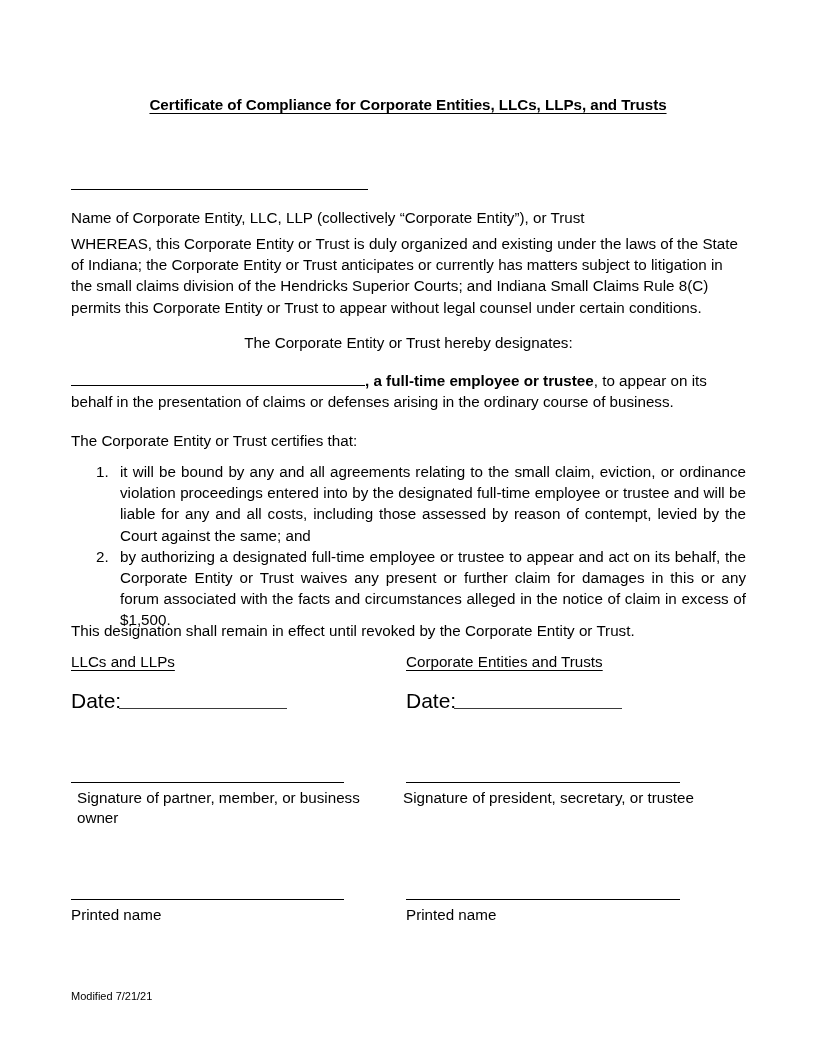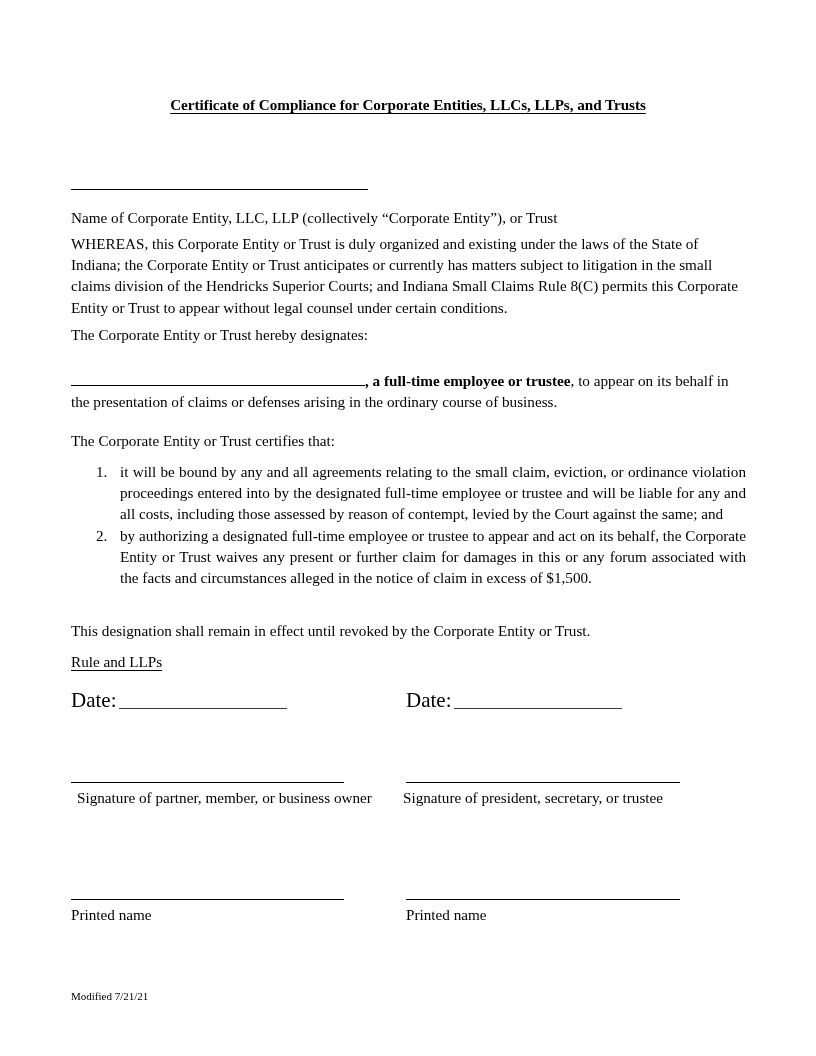--- a/index.html
+++ b/index.html
@@ -5,21 +5,21 @@
   html, body {
     margin: 0;
     padding: 0;
     background: #ffffff;
   }
   .page {
     position: relative;
     width: 816px;
     height: 1056px;
     background: #ffffff;
-    font-family: Liberation Serif, serif;
+    font-family: Liberation Sans, sans-serif;
     color: #000000;
     overflow: hidden;
     box-sizing: border-box;
   }
   .doc-title {
     position: absolute;
     left: 0;
     right: 0;
     top: 96px;
     text-align: center;
@@ -106,21 +106,21 @@
   <div class="doc-title">
     <span>Certificate of Compliance for Corporate Entities, LLCs, LLPs, and Trusts</span>
   </div>
 
   <div class="rule" style="left:71px; top:189px; width:297px;"></div>
 
   <div class="body-text" style="top:195px;margin-top:12px;">Name of Corporate Entity, LLC, LLP (collectively “Corporate Entity”), or Trust</div>
 
   <div class="body-text" style="top:233px;">WHEREAS, this Corporate Entity or Trust is duly organized and existing under the laws of the State of Indiana; the Corporate Entity or Trust anticipates or currently has matters subject to litigation in the small claims division of the Hendricks Superior Courts; and Indiana Small Claims Rule 8(C) permits this Corporate Entity or Trust to appear without legal counsel under certain conditions.</div>
 
-  <div class="body-text" style="top:324px;">The Corporate Entity or Trust hereby designates:</div>
+  <div class="body-text" style="top:332px;text-align:center;">The Corporate Entity or Trust hereby designates:</div>
 
   <div class="body-text" style="top:430px;">The Corporate Entity or Trust certifies that:</div>
 
   <div class="body-text" style="top:370px;">
     <span class="rule" style="left:0px; top:15px; width:294px;"></span>
     <span style="display:inline-block; width:294px;"></span><b>, a full-time employee or trustee</b><span>, to appear on its behalf in the presentation of claims or defenses arising in the ordinary course of business.</span>
   </div>
 
   <div class="num-list" style="top:461px;">
     <div class="li">
@@ -129,32 +129,35 @@
     </div>
     <div class="li">
       <span class="li-marker">2.</span>
       <span>by authorizing a designated full-time employee or trustee to appear and act on its behalf, the Corporate Entity or Trust waives any present or further claim for damages in this or any forum associated with the facts and circumstances alleged in the notice of claim in excess of $1,500.</span>
     </div>
   </div>
 
   <div class="body-text" style="top:620px;">This designation shall remain in effect until revoked by the Corporate Entity or Trust.</div>
 
   <div class="col-head" style="left:71px; top:651px;">
-    <span>Rule and LLPs</span>
+    <span>LLCs and LLPs</span>
   </div>
 
   <div class="field-label" style="left:71px; top:690px;">Date:</div>
   <div class="rule-thin" style="left:119px; top:708px; width:168px;"></div>
 
   <div class="rule" style="left:71px; top:782px; width:273px;"></div>
   <div class="caption" style="left:77px; top:788px;">Signature of partner, member, or business owner</div>
 
   <div class="rule" style="left:71px; top:899px; width:273px;"></div>
   <div class="caption" style="left:71px; top:905px;">Printed name</div>
 
+  <div class="col-head" style="left:406px; top:651px;">
+    <span>Corporate Entities and Trusts</span>
+  </div>
 
   <div class="field-label" style="left:406px; top:690px;">Date:</div>
   <div class="rule-thin" style="left:454px; top:708px; width:168px;"></div>
 
   <div class="rule" style="left:406px; top:782px; width:274px;"></div>
   <div class="caption" style="left:403px; top:788px; width:320px;">Signature of president, secretary, or trustee</div>
 
   <div class="rule" style="left:406px; top:899px; width:274px;"></div>
   <div class="caption" style="left:406px; top:905px;">Printed name</div>
 

